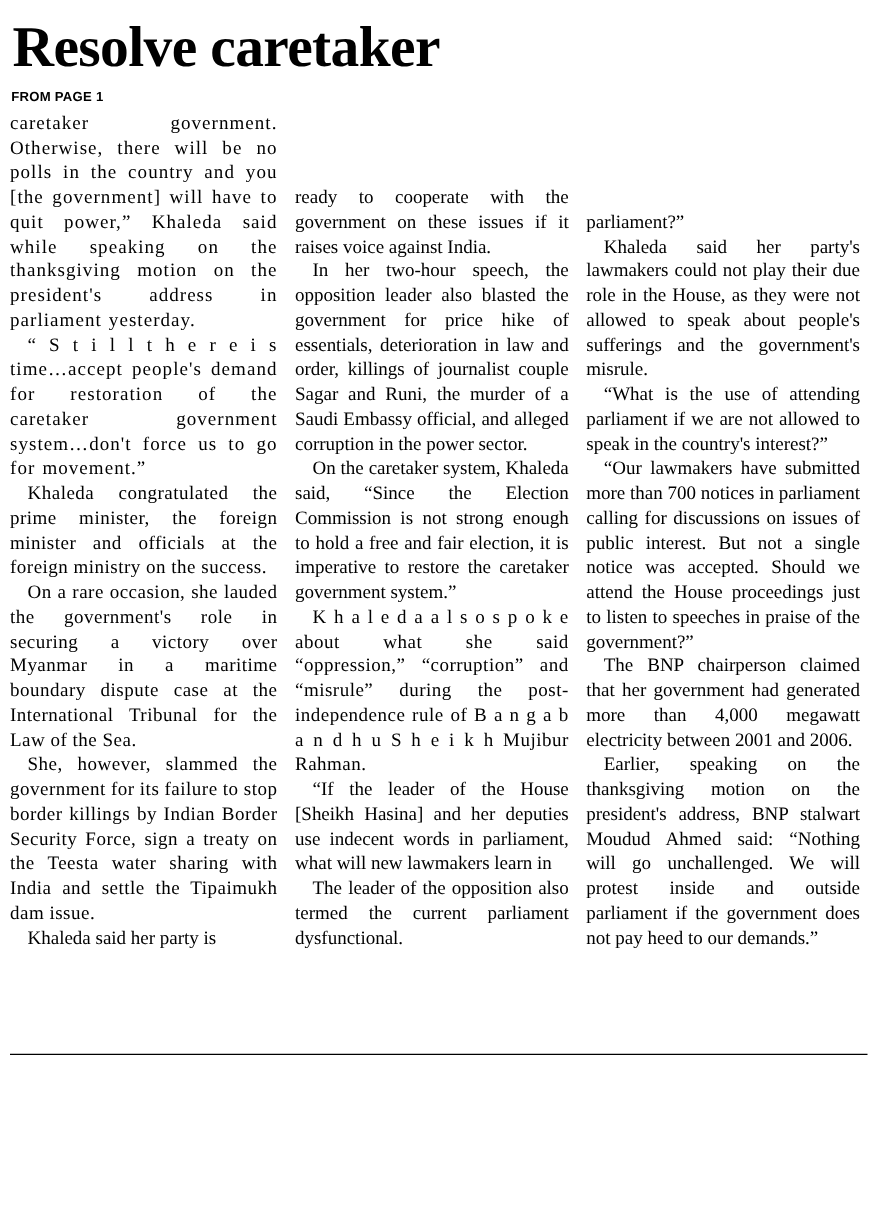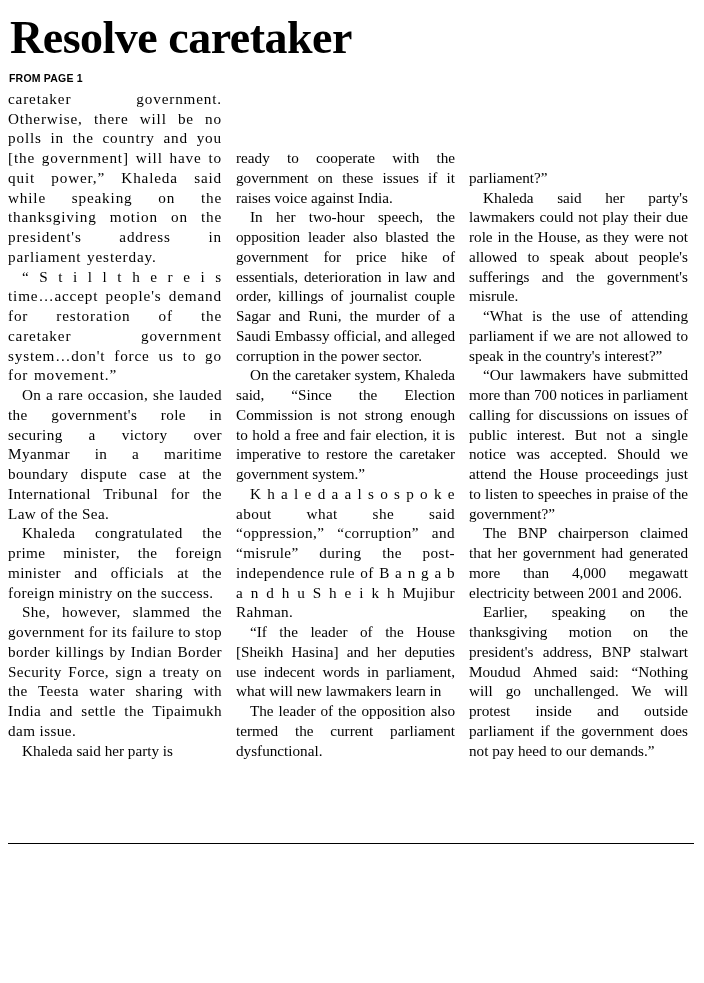--- a/index.html
+++ b/index.html
@@ -82,22 +82,22 @@
 <div class="page">
 
   <h1 class="headline">Resolve caretaker</h1>
 
   <div class="columns">
 
     <div class="col first">
       <div class="kicker">FROM PAGE 1</div>
       <p class="noindent wide">caretaker government. Otherwise, there will be no polls in the country and you [the government] will have to quit power,” Khaleda said while speaking on the thanksgiving motion on the president's address in parliament yesterday.</p>
       <p class="wide">“ S t i l l   t h e r e   i s  time…accept people's demand for restoration of the caretaker government system…don't force us to go for movement.”</p>
+      <p class="wide2">Khaleda congratulated the prime minister, the foreign minister and officials at the foreign ministry on the success.</p>
       <p class="wide2">On a rare occasion, she lauded the government's role in securing a victory over Myanmar in a maritime boundary dispute case at the International Tribunal for the Law of the Sea.</p>
-      <p class="wide2">Khaleda congratulated the prime minister, the foreign minister and officials at the foreign ministry on the success.</p>
       <p class="wide2">She, however, slammed the government for its failure to stop border killings by Indian Border Security Force, sign a treaty on the Teesta water sharing with India and settle the Tipaimukh dam issue.</p>
       <p>Khaleda said her party is</p>
     </div>
 
     <div class="col">
       <p class="noindent">ready to cooperate with the government on these issues if it raises voice against India.</p>
       <p>In her two-hour speech, the opposition leader also blasted the government for price hike of essentials, deterioration in law and order, killings of journalist couple Sagar and Runi, the murder of a Saudi Embassy official, and alleged corruption in the power sector.</p>
       <p>On the caretaker system, Khaleda said, “Since the Election Commission is not strong enough to hold a free and fair election, it is imperative to restore the caretaker government system.”</p>
       <p class="wide2">K h a l e d a   a l s o   s p o k e about what she said “oppression,” “corruption” and “misrule” during the post-independence rule of B a n g a b a n d h u   S h e i k h Mujibur Rahman.</p>
       <p>“If the leader of the House [Sheikh Hasina] and her deputies use indecent words in parliament, what will new lawmakers learn in</p>

